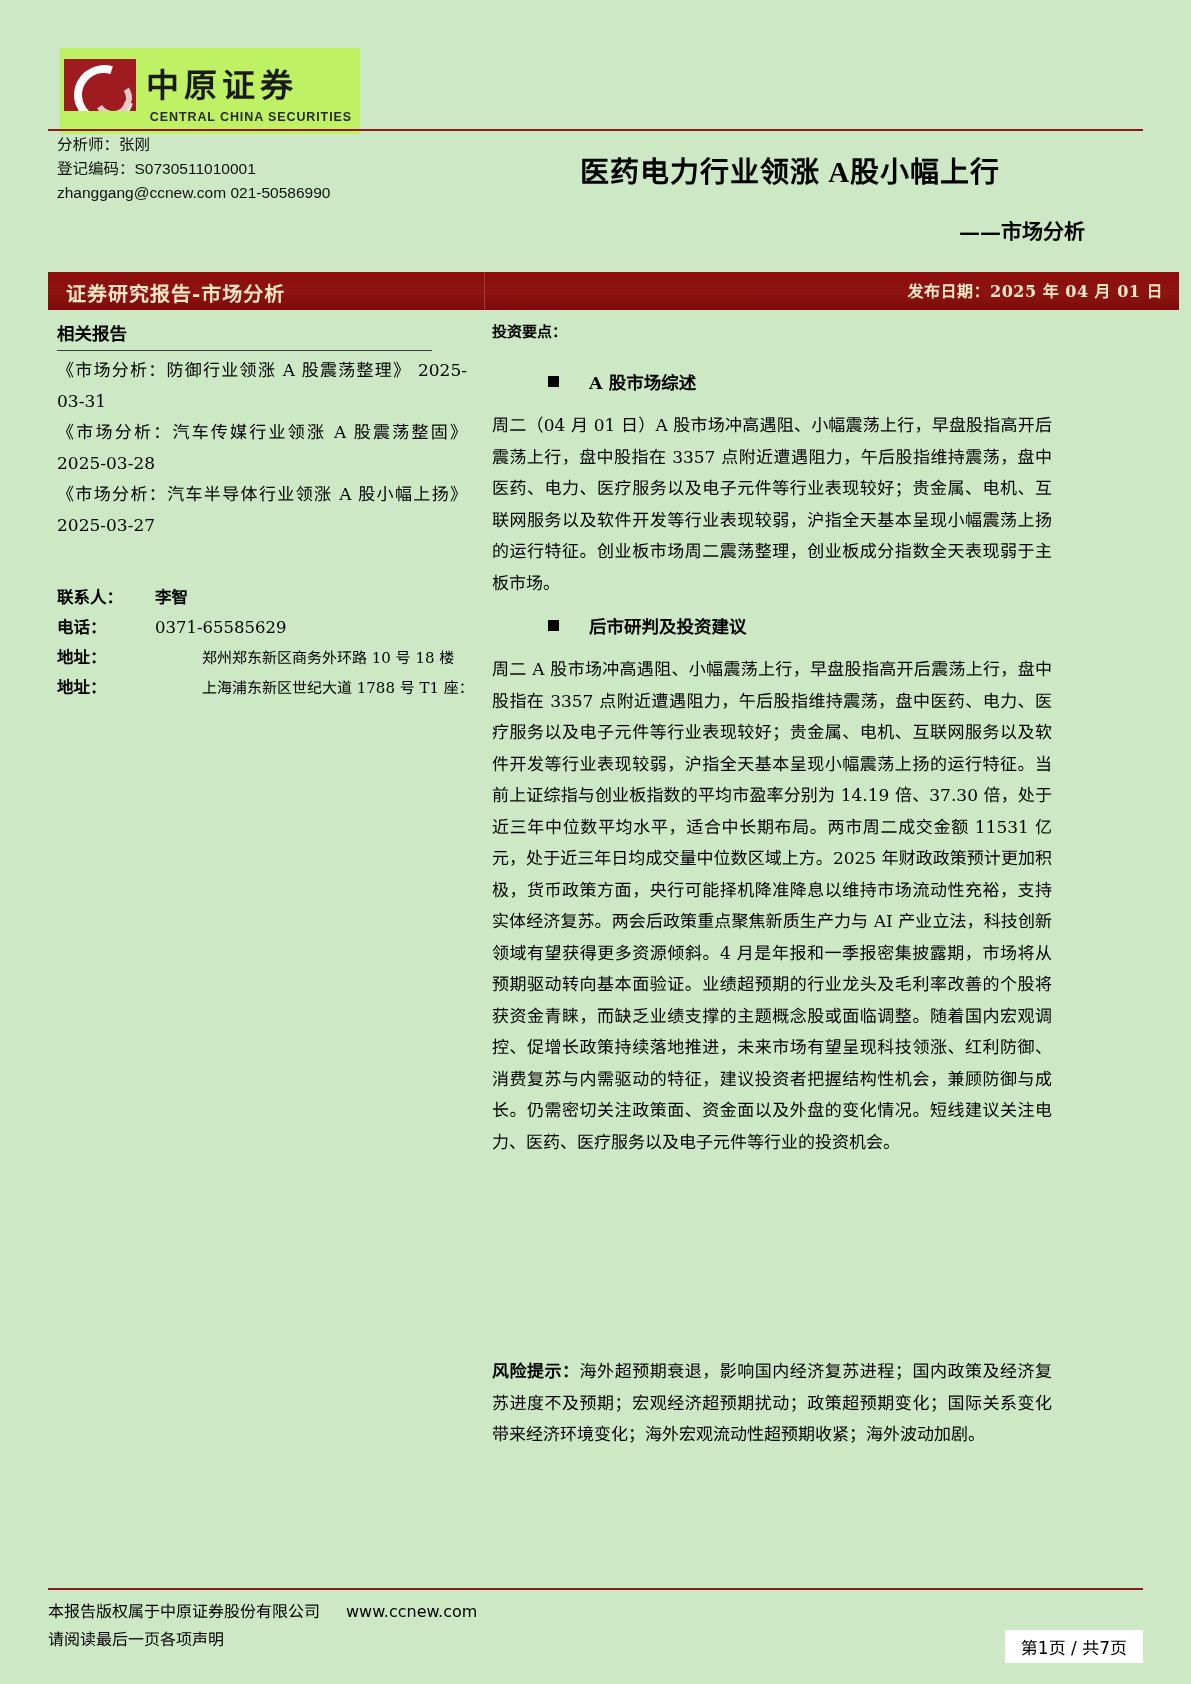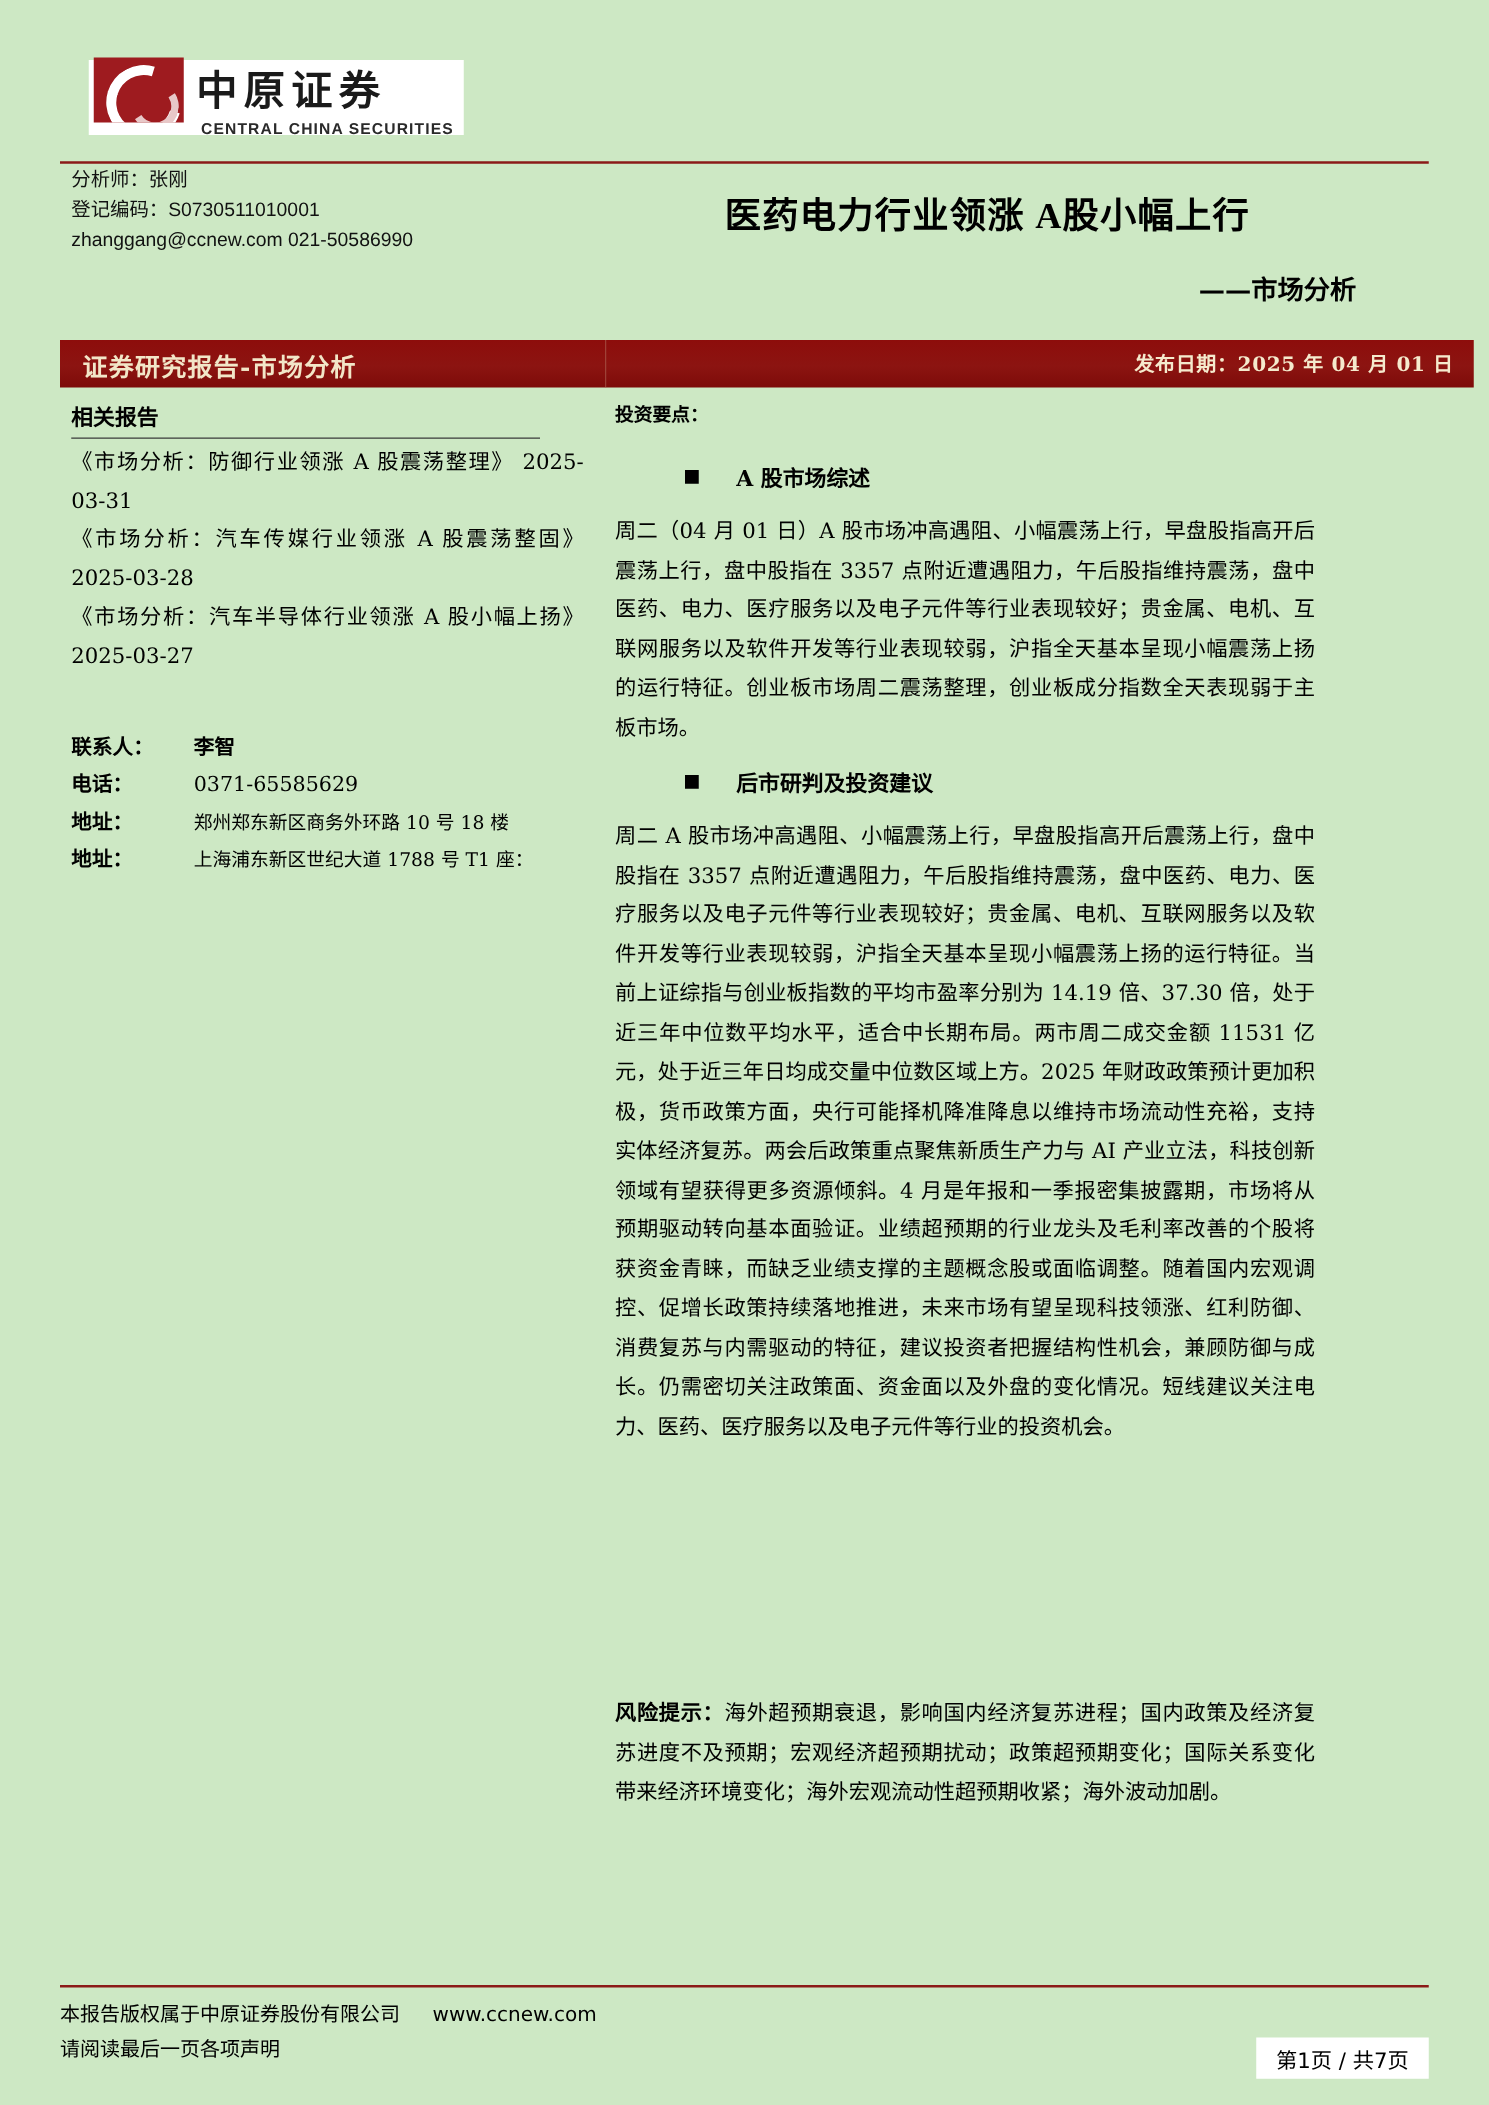--- a/index.html
+++ b/index.html
@@ -21,25 +21,25 @@
   .page {
     position: absolute;
     left: 0; top: 0;
     width: 1191px;
     height: 1684px;
   }
 
   
   .logo-box {
     position: absolute;
-    left: 71px;
+    left: 60px;
     top: 48px;
     width: 300px;
-    height: 60px;
-    background: #ffffff;
+    height: 86px;
+    background: #bef264;
     display: flex;
     flex-direction: column;
     justify-content: center;
   }
   .logo-row {
     display: flex;
     align-items: center;
     height: 54px;
     padding-left: 4px;
   }
@@ -222,21 +222,21 @@
     overflow: hidden;
     width: 408px;
   }
   .c-label {
     font-weight: 700;
     flex: none;
     width: 98px;
   }
   .c-val { font-weight: 400; }
   .c-val-bold { font-weight: 700; }
-  .c-small { font-size: 15px; }
+  .c-small { font-size: 15px; margin-left: 47px; }
 
   
   .main {
     position: absolute;
     left: 492px;
     top: 320px;
     width: 560px;
   }
   .main-head {
     font-family: "DejaVu Serif", serif;

